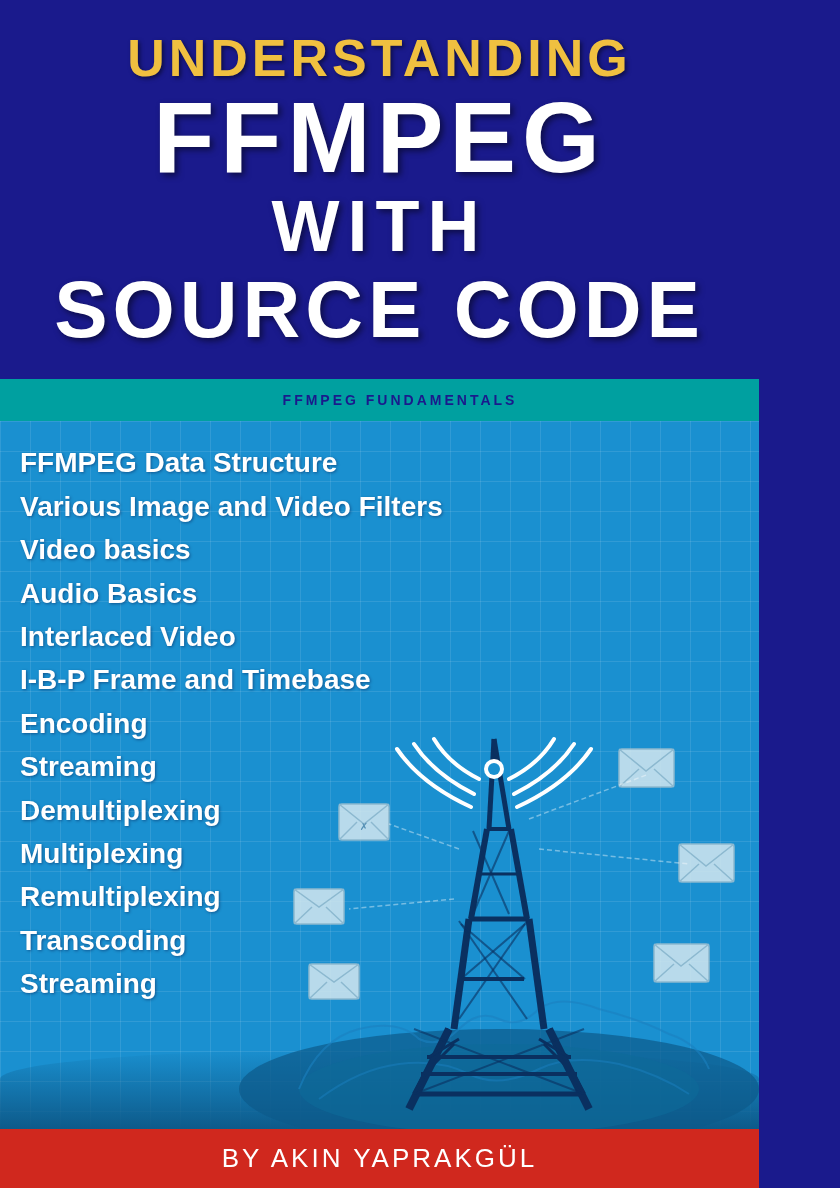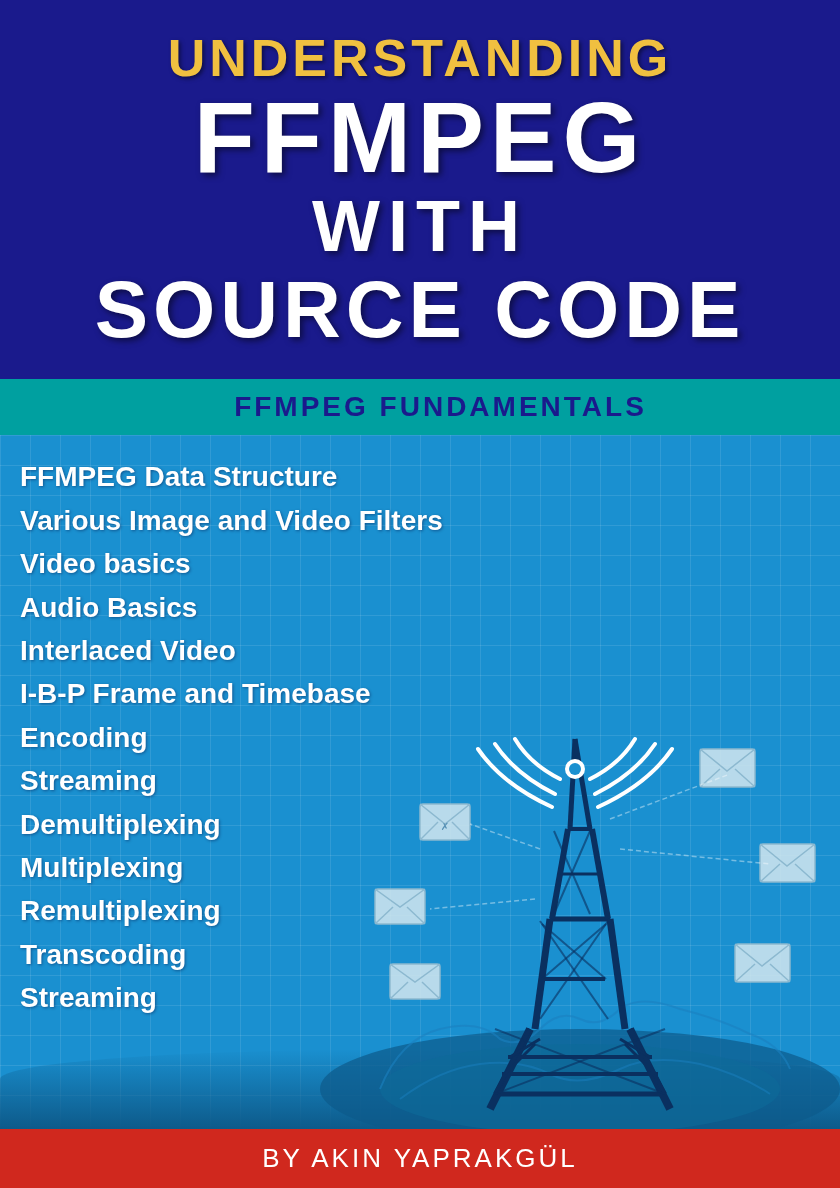--- a/index.html
+++ b/index.html
@@ -6,21 +6,21 @@
 
     body {
       width: 840px;
       height: 1188px;
       overflow: hidden;
       font-family: Arial, sans-serif;
       background: #1a1a8c;
     }
 
     .book-cover {
-      width: 840px;
+      width: 759px;
       height: 1188px;
       display: flex;
       flex-direction: column;
     }
 
     
     .header-section {
       background: #1a1a8c;
       padding: 30px 40px 25px 40px;
       text-align: center;
@@ -72,21 +72,21 @@
 
     
     .teal-banner {
       background: #00a0a0;
       padding: 12px 40px;
       text-align: center;
     }
 
     .subtitle-text {
       font-family: Arial, sans-serif;
-      font-size: 28px;
+      font-size: 14px;
       font-weight: bold;
       color: #1a1a8c;
       letter-spacing: 3px;
       text-transform: uppercase;
       margin-left: 41px;
     }
 
     
     .content-section {
       flex: 1;

